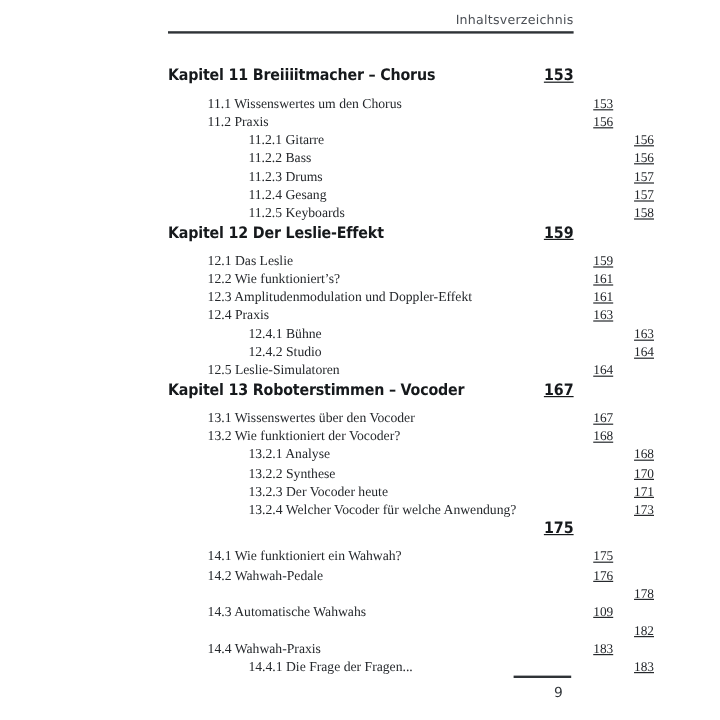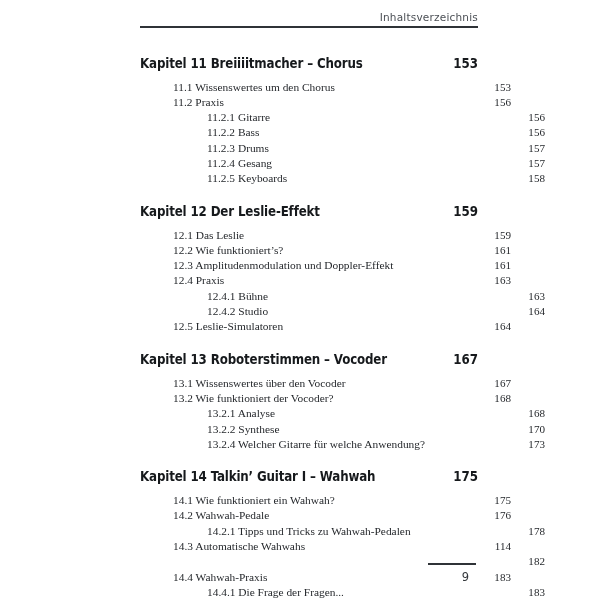--- a/index.html
+++ b/index.html
@@ -41,21 +41,20 @@
     white-space: nowrap;
   }
   .head-rule {
     height: 1.5px;
     background: #2f3337;
     width: 100%;
   }
 
   
   .chapter {
-    margin-top: 17px;
   }
   .chapter:first-of-type {
     margin-top: 28px;
   }
 
   .row {
     display: flex;
     align-items: baseline;
     width: 100%;
   }
@@ -64,20 +63,21 @@
     white-space: nowrap;
   }
   .row .filler {
     flex: 1 1 auto;
     min-width: 4px;
   }
   .row .page-no {
     flex: 0 0 auto;
     text-align: center;
     white-space: nowrap;
+    text-decoration: underline;
   }
 
   .chapter-head {
     font-family: "DejaVu Sans Condensed", "DejaVu Sans", "Liberation Sans", sans-serif;
     font-weight: bold;
     font-size: 13.2px;
     color: #16191c;
     letter-spacing: -0.15px;
     margin-bottom: 9px;
   }
@@ -237,50 +237,53 @@
             <span class="label">13.2.1 Analyse</span>
             <span class="filler"></span>
             <span class="page-no">168</span>
           </div>
           <div class="row entry lvl3">
             <span class="label">13.2.2 Synthese</span>
             <span class="filler"></span>
             <span class="page-no">170</span>
           </div>
           <div class="row entry lvl3">
-            <span class="label">13.2.4 Welcher Gitarre für welche Anwendung?</span>
+            <span class="label">13.2.3 Der Vocoder heute</span>
+            <span class="filler"></span>
+            <span class="page-no">171</span>
+          </div>
+          <div class="row entry lvl3">
+            <span class="label">13.2.4 Welcher Vocoder für welche Anwendung?</span>
             <span class="filler"></span>
             <span class="page-no">173</span>
           </div>
         </div>
         <div class="chapter">
           <div class="row chapter-head">
-            <span class="label">Kapitel 14 Talkin’ Guitar I – Wahwah</span>
             <span class="filler"></span>
             <span class="page-no">175</span>
           </div>
           <div class="row entry lvl2">
             <span class="label">14.1 Wie funktioniert ein Wahwah?</span>
             <span class="filler"></span>
             <span class="page-no">175</span>
           </div>
           <div class="row entry lvl2">
             <span class="label">14.2 Wahwah-Pedale</span>
             <span class="filler"></span>
             <span class="page-no">176</span>
           </div>
           <div class="row entry lvl3">
-            <span class="label">14.2.1 Tipps und Tricks zu Wahwah-Pedalen</span>
             <span class="filler"></span>
             <span class="page-no">178</span>
           </div>
           <div class="row entry lvl2">
             <span class="label">14.3 Automatische Wahwahs</span>
             <span class="filler"></span>
-            <span class="page-no">114</span>
+            <span class="page-no">109</span>
           </div>
           <div class="row entry lvl3">
             <span class="filler"></span>
             <span class="page-no">182</span>
           </div>
           <div class="row entry lvl2">
             <span class="label">14.4 Wahwah-Praxis</span>
             <span class="filler"></span>
             <span class="page-no">183</span>
           </div>

